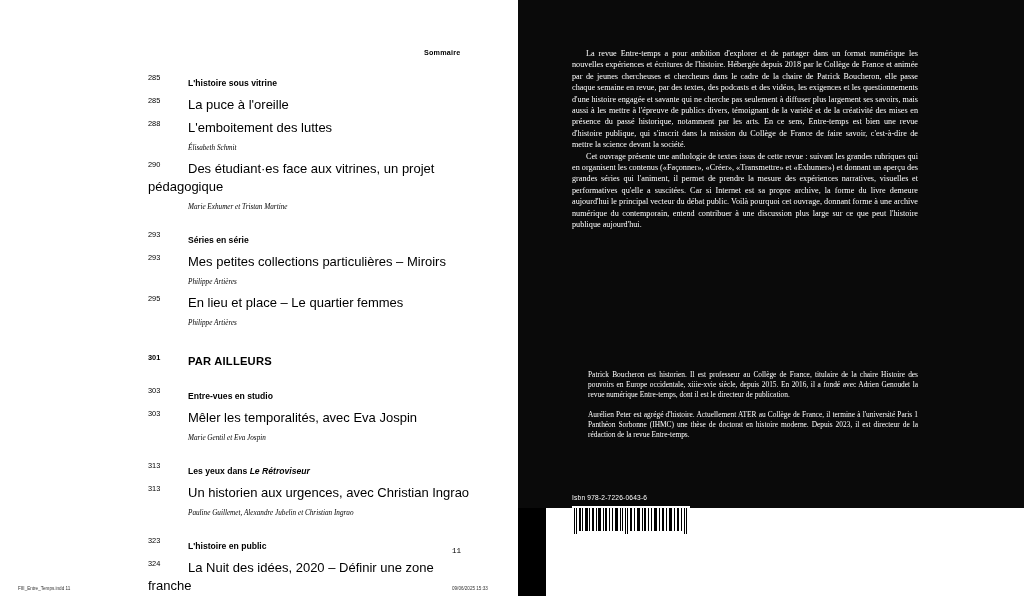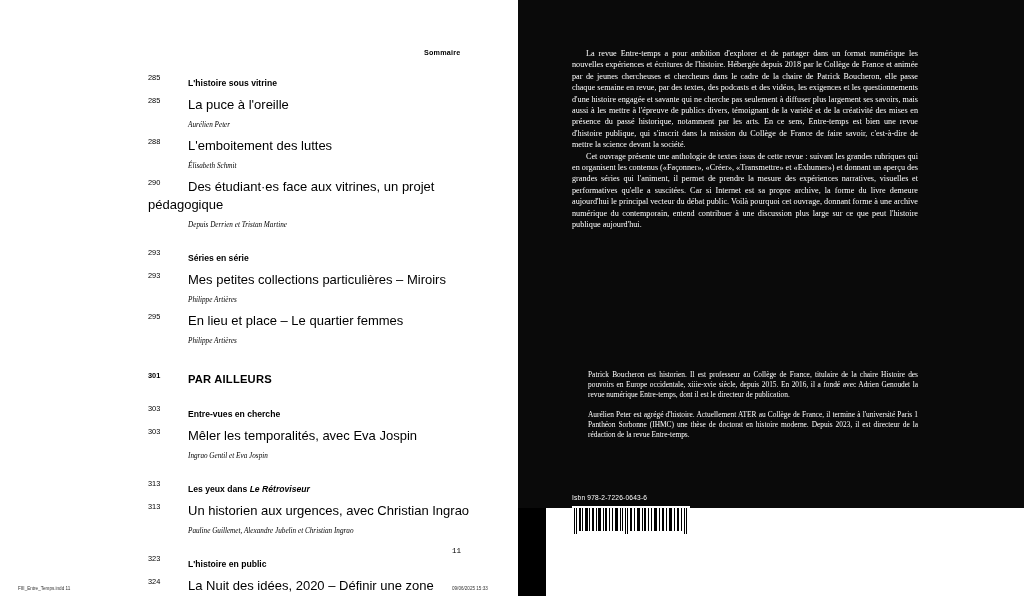--- a/index.html
+++ b/index.html
@@ -230,40 +230,37 @@
       <div class="row">
         <span class="num">285</span>
         <span class="txt sect-title">L'histoire sous vitrine</span>
       </div>
       <div class="gap-s"></div>
 
       <div class="row">
         <span class="num">285</span>
         <span class="txt item-title">La puce à l'oreille</span>
       </div>
-      <div class="row">
-        <span class="txt author">Aurélien Peter</span>
-      </div>
       <div class="gap-s"></div>
 
       <div class="row">
         <span class="num">288</span>
         <span class="txt item-title">L'emboitement des luttes</span>
       </div>
       <div class="row">
         <span class="txt author">Élisabeth Schmit</span>
       </div>
       <div class="gap-s"></div>
 
       <div class="row">
         <span class="num">290</span>
         <span class="txt item-title">Des étudiant·es face aux vitrines, un projet pédagogique</span>
       </div>
       <div class="row">
-        <span class="txt author">Depuis Derrien et Tristan Martine</span>
+        <span class="txt author">Marie Exhumer et Tristan Martine</span>
       </div>
       <div class="gap-l"></div>
 
       <div class="row">
         <span class="num">293</span>
         <span class="txt sect-title">Séries en série</span>
       </div>
       <div class="gap-s"></div>
 
       <div class="row">
@@ -285,30 +282,30 @@
       <div class="gap-xl"></div>
 
       <div class="row" style="min-height:16px;">
         <span class="num" style="font-weight:bold; line-height:14px;">301</span>
         <span class="txt big-sect">PAR AILLEURS</span>
       </div>
       <div class="gap-l"></div>
 
       <div class="row">
         <span class="num">303</span>
-        <span class="txt sect-title">Entre-vues en cherche</span>
+        <span class="txt sect-title">Entre-vues en studio</span>
       </div>
       <div class="gap-s"></div>
 
       <div class="row">
         <span class="num">303</span>
         <span class="txt item-title">Mêler les temporalités, avec Eva Jospin</span>
       </div>
       <div class="row">
-        <span class="txt author">Ingrao Gentil et Eva Jospin</span>
+        <span class="txt author">Marie Gentil et Eva Jospin</span>
       </div>
       <div class="gap-l"></div>
 
       <div class="row">
         <span class="num">313</span>
         <span class="txt sect-title"><span>Les yeux dans </span><i>Le Rétroviseur</i></span>
       </div>
       <div class="gap-s"></div>
 
       <div class="row">

